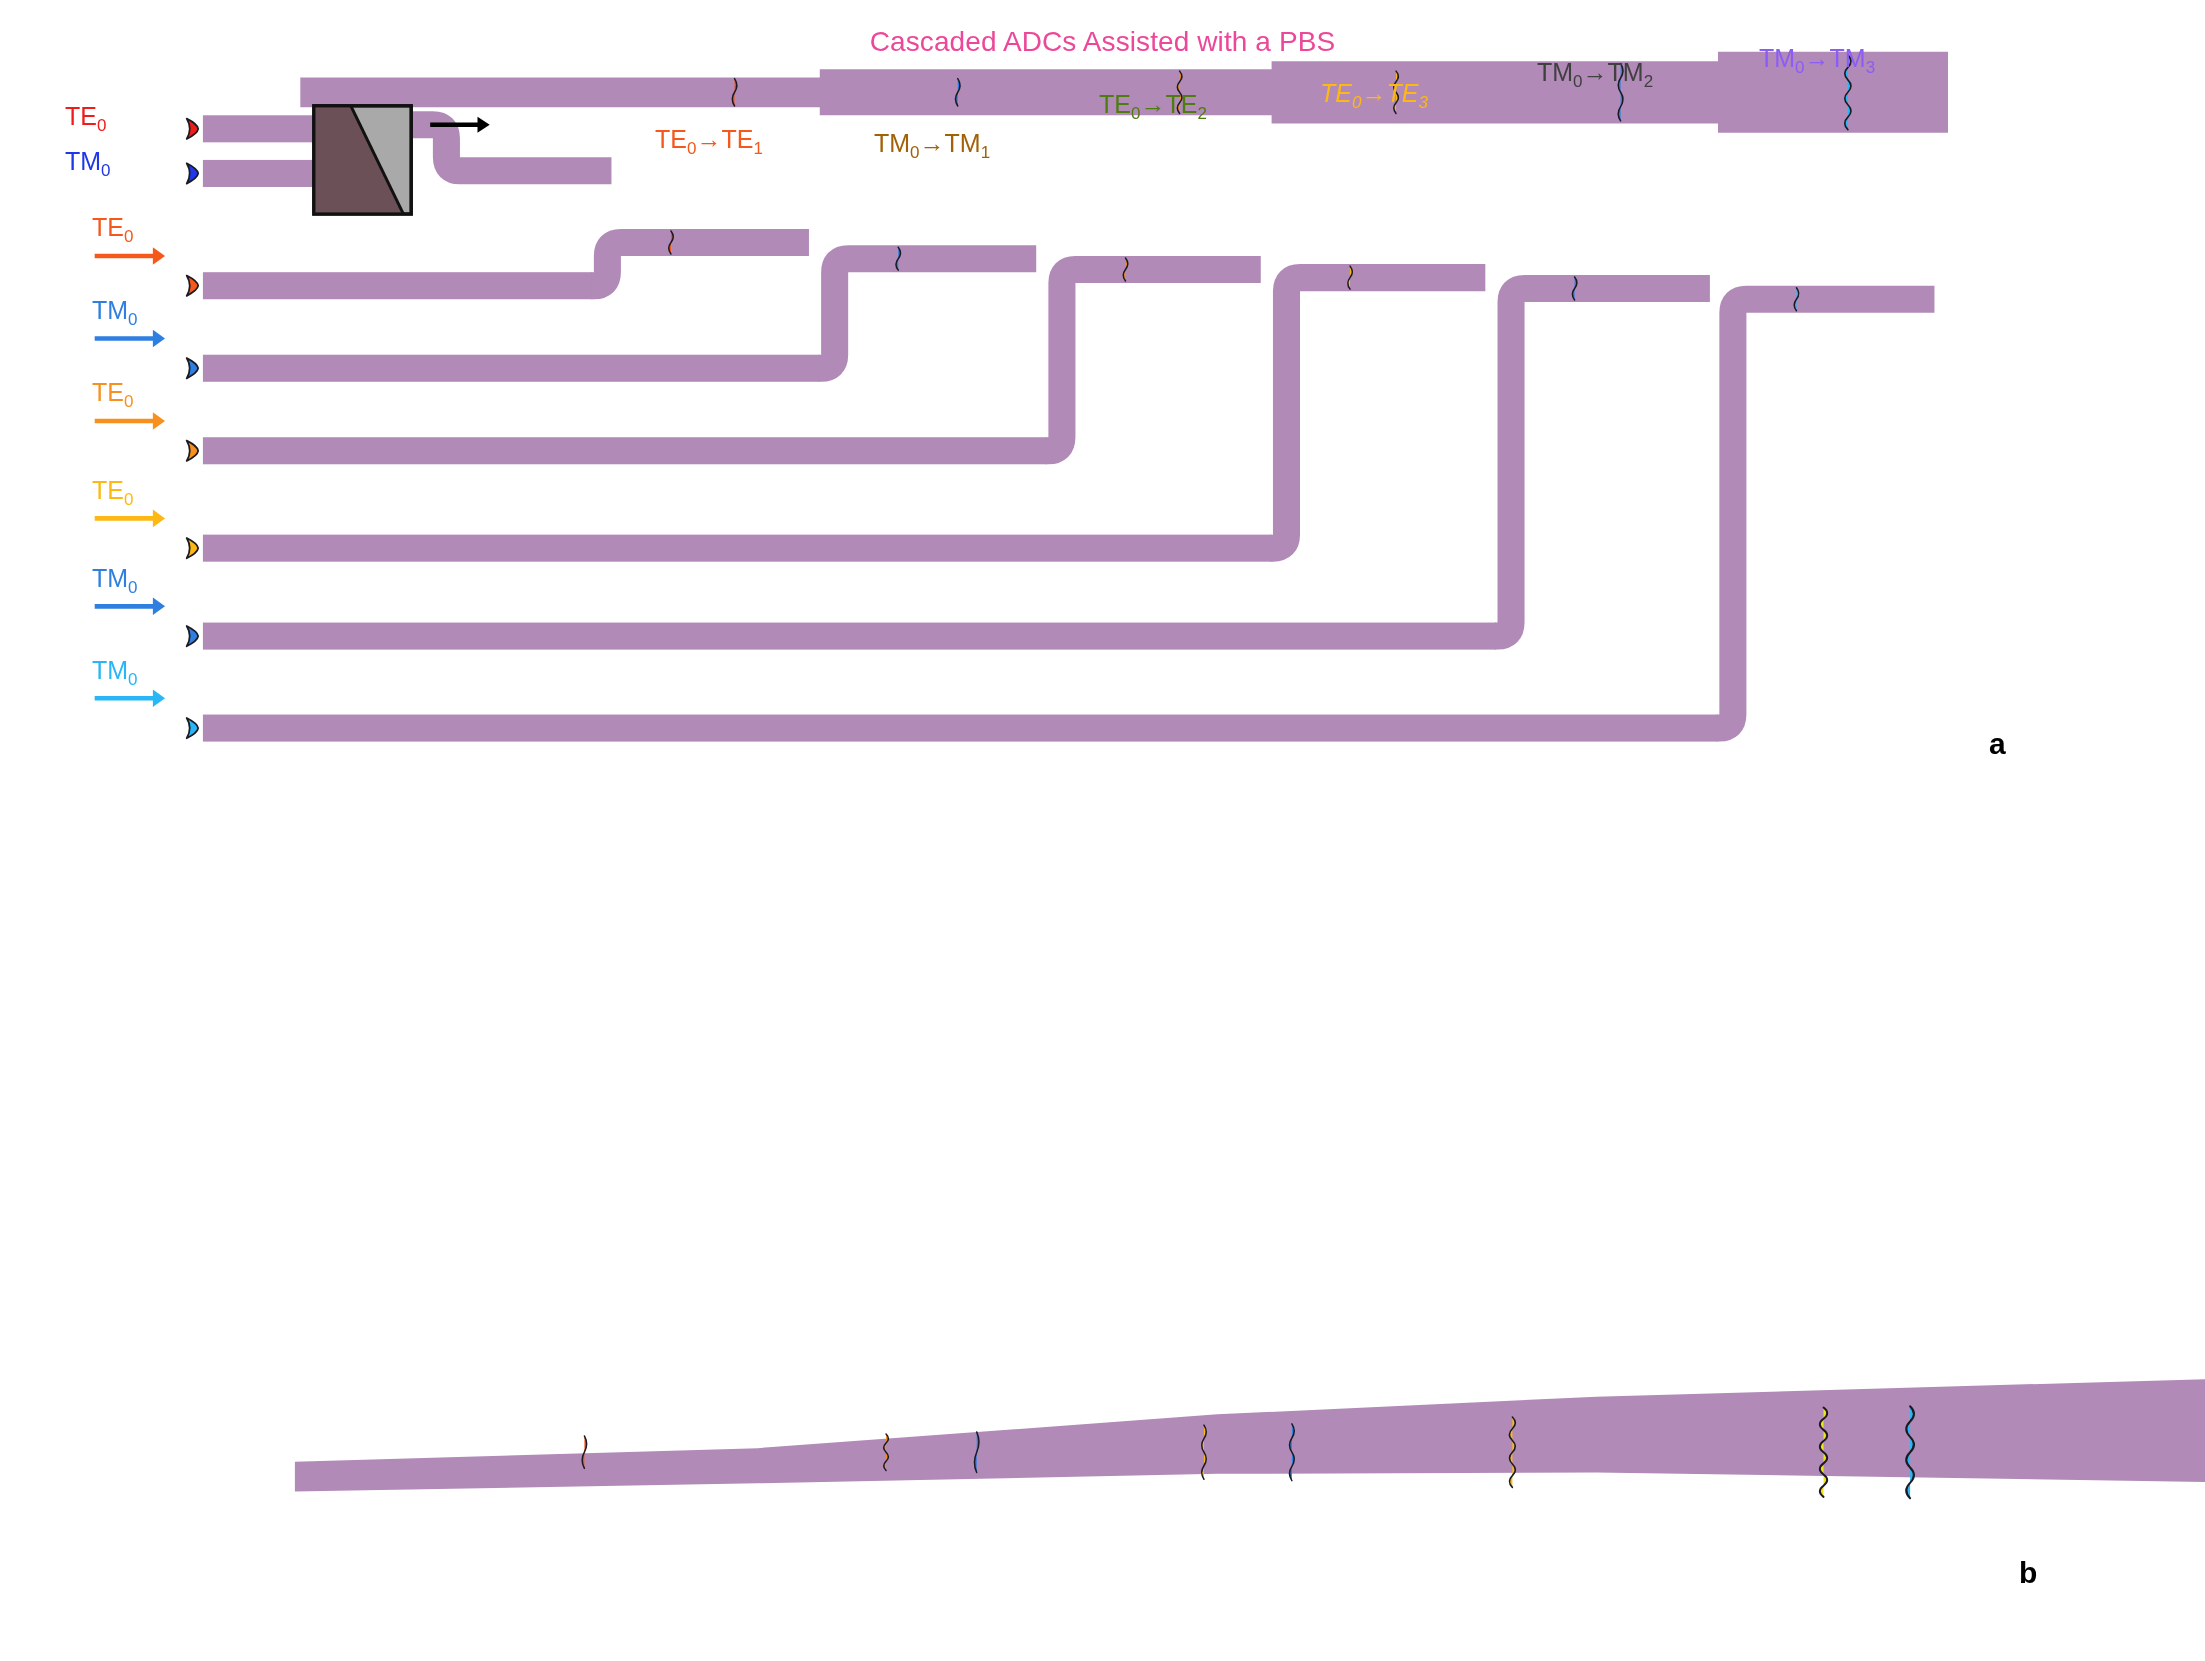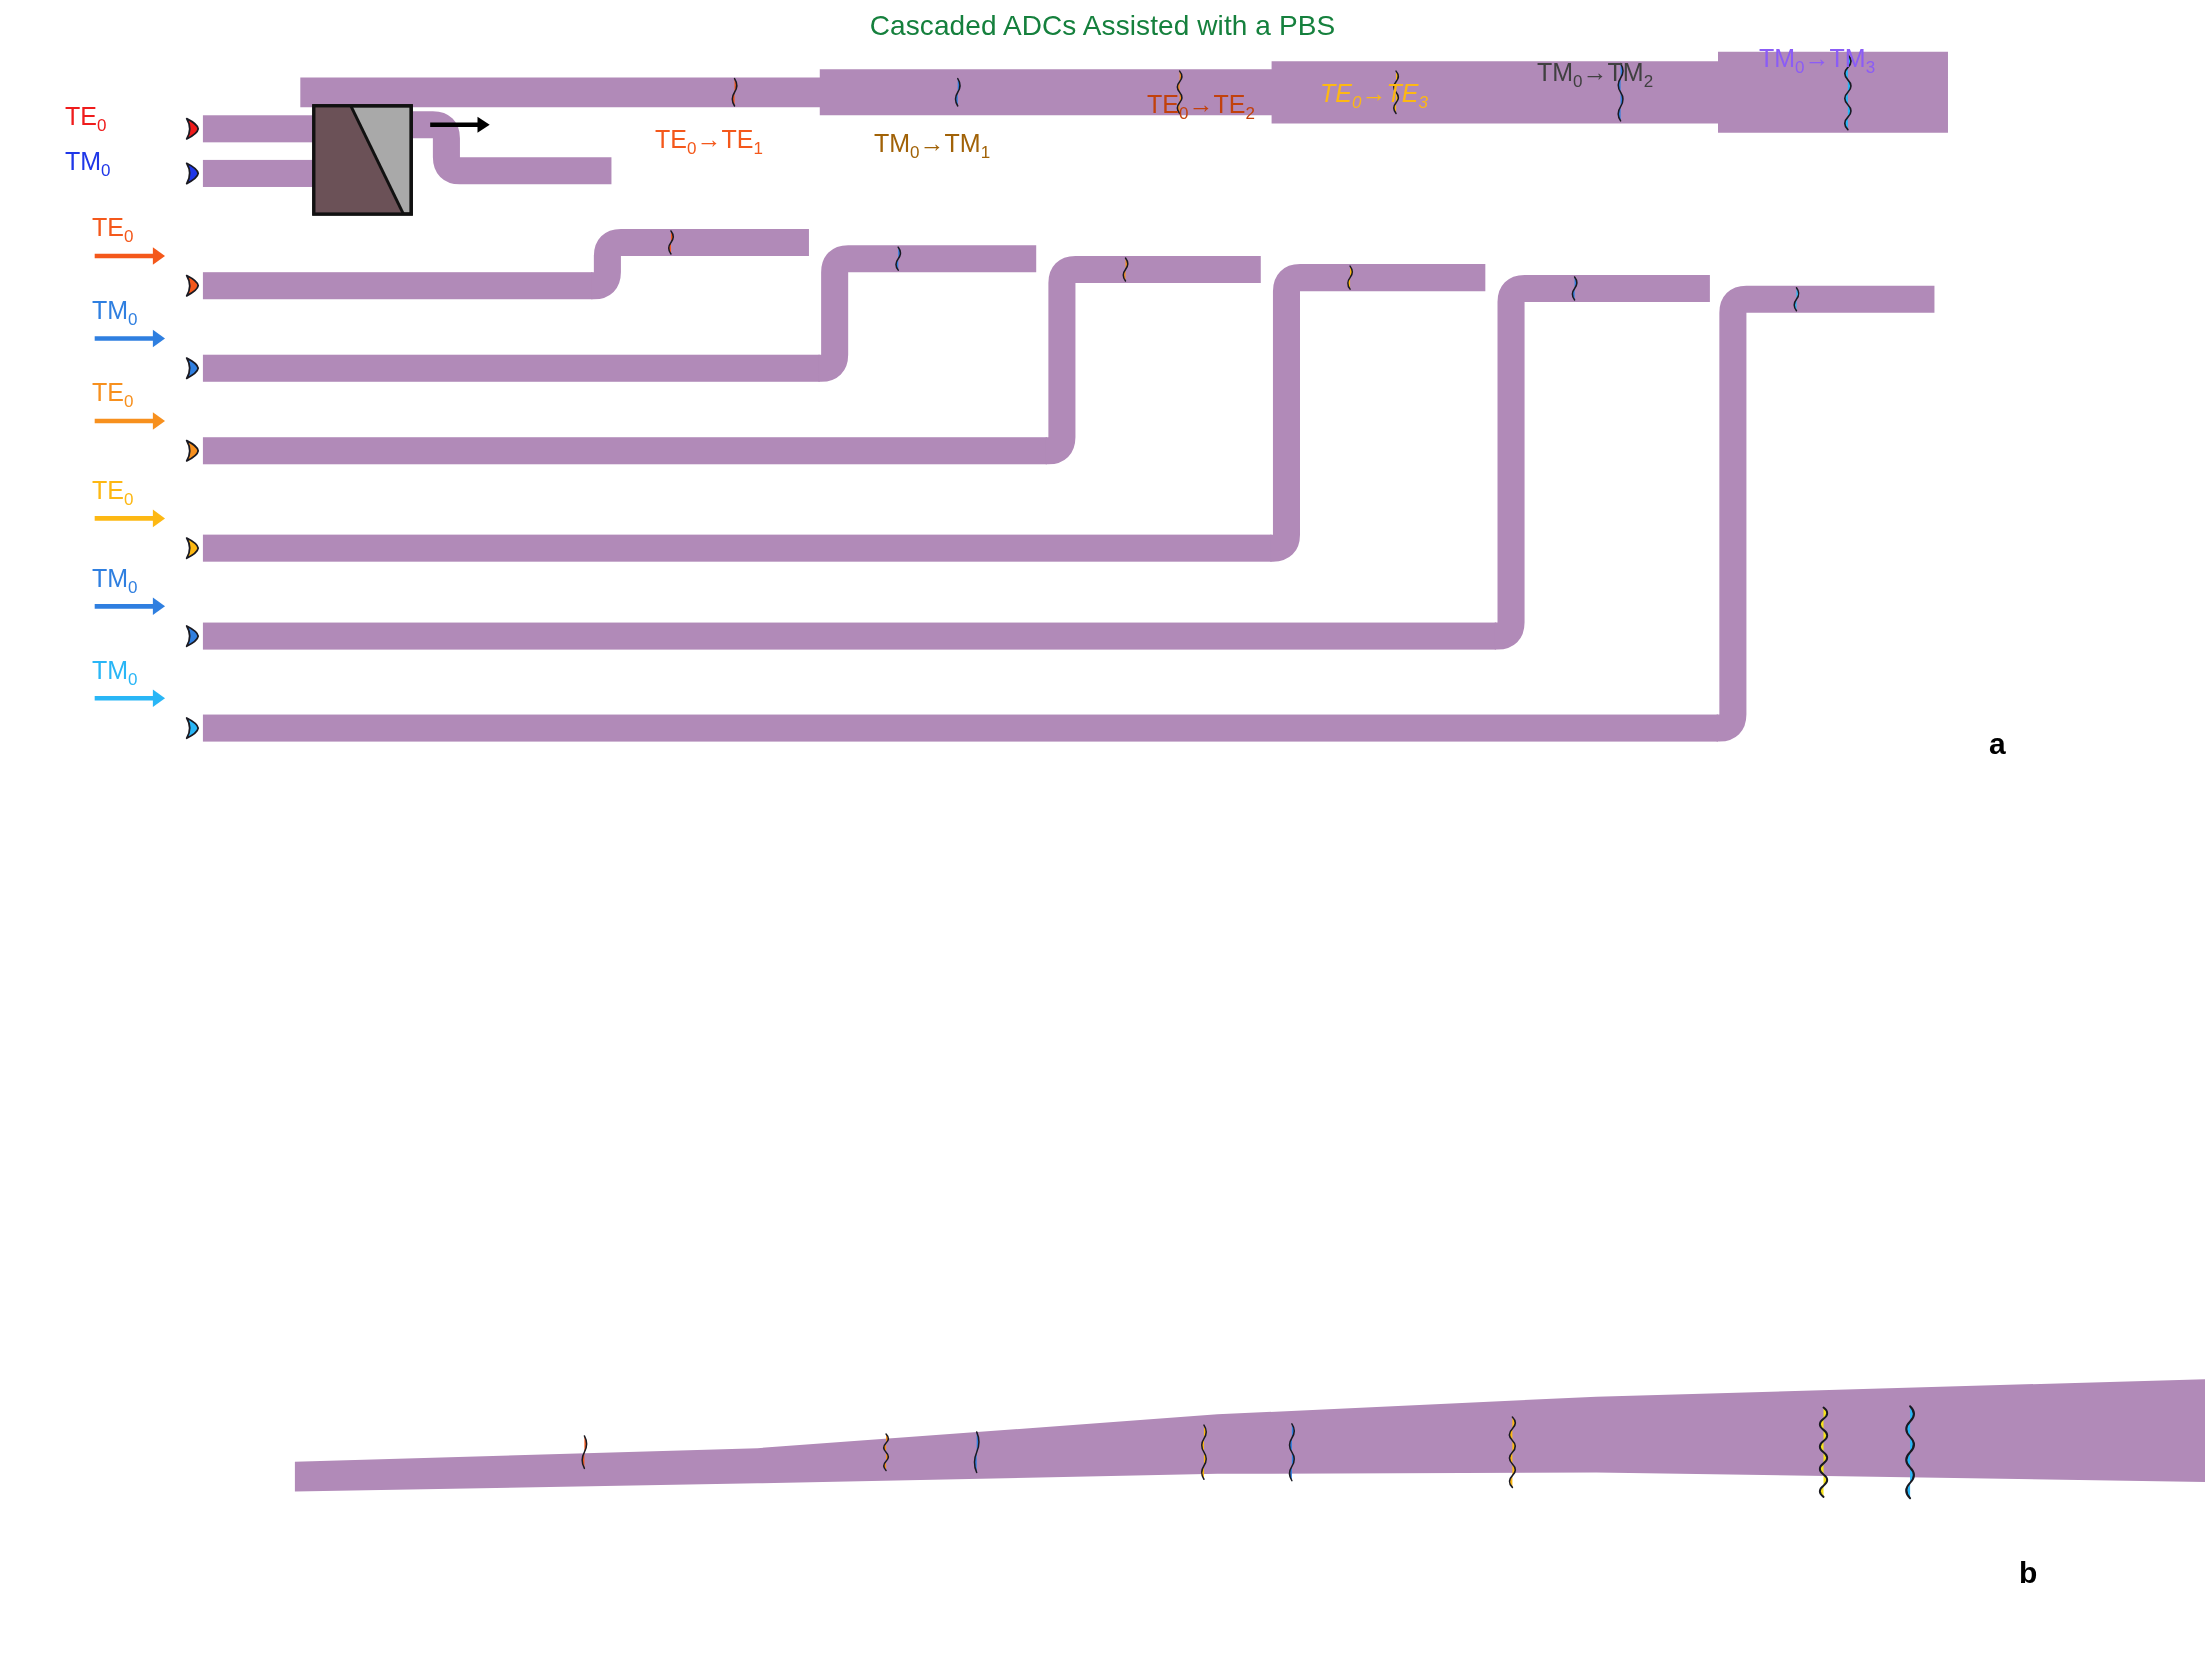--- a/index.html
+++ b/index.html
@@ -3,22 +3,22 @@
 <meta charset="utf-8">
 <style>
   html,body{margin:0;padding:0;background:#fff;}
   body{width:2205px;height:1661px;position:relative;
        font-family:"Liberation Sans",sans-serif;overflow:hidden;}
   .panel{position:absolute;left:0;width:2205px;}
   #panel-a{top:0;height:819px;}
   #panel-b{top:819px;height:843px;}
   svg{position:absolute;top:0;left:0;overflow:visible;}
   .ttl{position:absolute;text-align:center;width:100%;
-       font-size:28px;color:#15803d;font-family:"Liberation Sans",sans-serif;
-       letter-spacing:0.1px;}
+       font-size:28px;color:#ec4899;font-family:"Liberation Sans",sans-serif;
+       letter-spacing:0.1px;margin-top:16px;}
   .lbl{position:absolute;font-size:25px;white-space:nowrap;line-height:1;
        font-family:"Liberation Sans",sans-serif;}
   .lbl sub{font-size:.68em;}
   .plabel{position:absolute;font-size:30px;font-weight:bold;color:#000;}
 </style>
 </head>
 <body>
 
 <div class="panel" id="panel-a">
   <div class="ttl" style="top:9.5px;">Cascaded ADCs Assisted with a PBS</div>
@@ -182,21 +182,21 @@
 <div class="lbl" style="left: 65px; top: 104px; color: rgb(239, 28, 28);">TE<sub>0</sub></div>
     <div class="lbl" style="left: 65px; top: 149px; color: rgb(31, 55, 232);">TM<sub>0</sub></div>
     <div class="lbl" style="left: 92px; top: 215px; color: rgb(244, 88, 27);">TE<sub>0</sub></div>
     <div class="lbl" style="left: 92px; top: 298px; color: rgb(47, 127, 224);">TM<sub>0</sub></div>
     <div class="lbl" style="left: 92px; top: 380px; color: rgb(247, 144, 30);">TE<sub>0</sub></div>
     <div class="lbl" style="left: 92px; top: 478px; color: rgb(253, 184, 19);">TE<sub>0</sub></div>
     <div class="lbl" style="left: 92px; top: 566px; color: rgb(47, 127, 224);">TM<sub>0</sub></div>
     <div class="lbl" style="left: 92px; top: 658px; color: rgb(41, 182, 246);">TM<sub>0</sub></div>
     <div class="lbl" style="left: 655px; top: 127px; text-align: right;"><span style="color: rgb(244, 88, 27);">TE<sub>0</sub>→TE<sub>1</sub></span></div>
     <div class="lbl" style="left: 874px; top: 131px;"><span style="color: #a16207;">TM<sub>0</sub>→TM<sub>1</sub></span></div>
-    <div class="lbl" style="left: 1099px; top: 92px;"><span style="color: #c2410c; margin-left: 48px;">TE<sub>0</sub>→TE<sub>2</sub></span></div>
+    <div class="lbl" style="left: 1099px; top: 92px;"><span style="color: #4d7c0f;">TE<sub>0</sub>→TE<sub>2</sub></span></div>
     <div class="lbl" style="left: 1320px; top: 81px;"><span style="color: rgb(253, 184, 19); font-style: italic;">TE<sub>0</sub>→TE<sub>3</sub></span></div>
     <div class="lbl" style="left: 1537px; top: 60px;"><span style="color: #404040;">TM<sub>0</sub>→TM<sub>2</sub></span></div>
     <div class="lbl" style="left: 1759px; top: 46px;"><span style="color: #8b5cf6;">TM<sub>0</sub>→TM<sub>3</sub></span></div>
   </div>
 
 <div class="panel" id="panel-b">
 
   <svg id="svg-b" width="2205" height="843" viewBox="0 0 1630 623">
       <g>
         <path d="M 218 475 L 560 465 L 900 440

